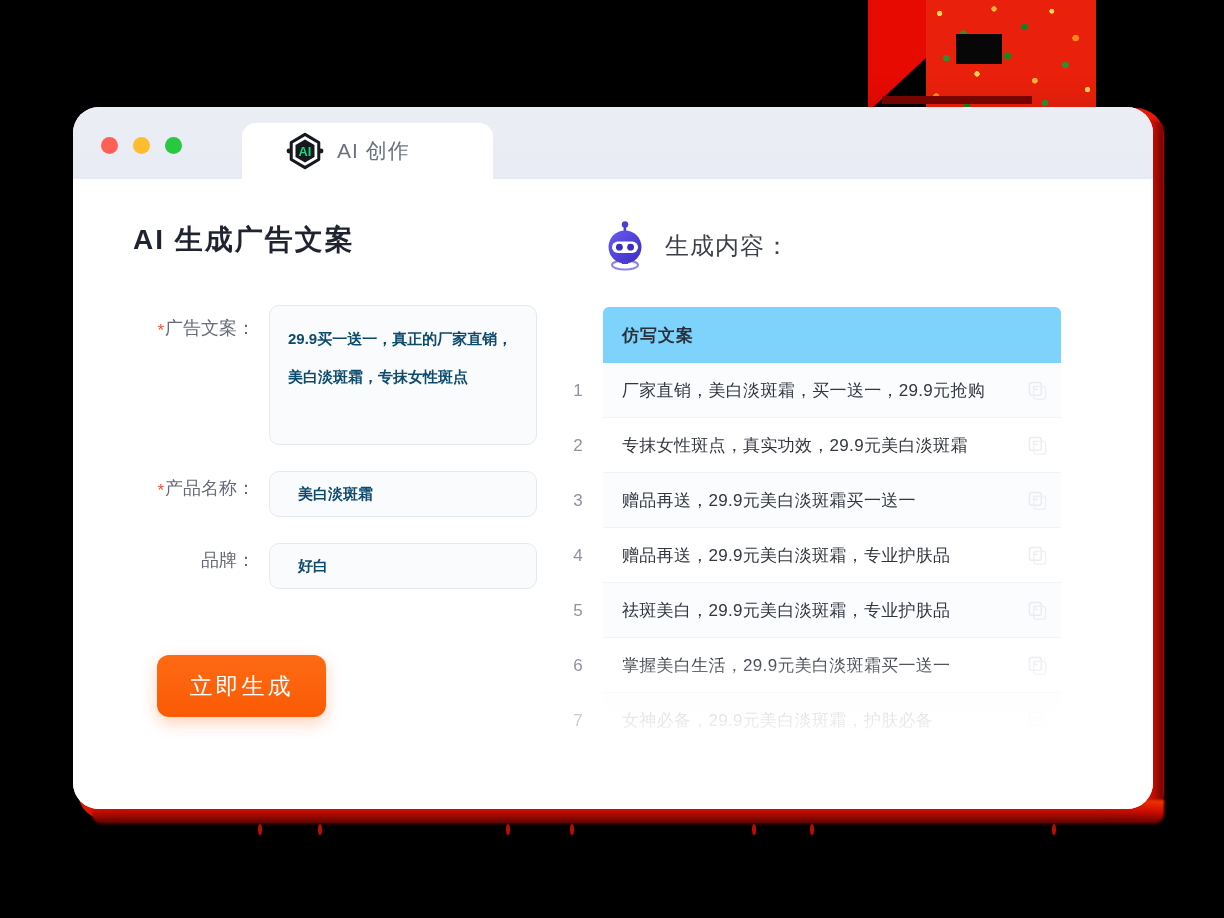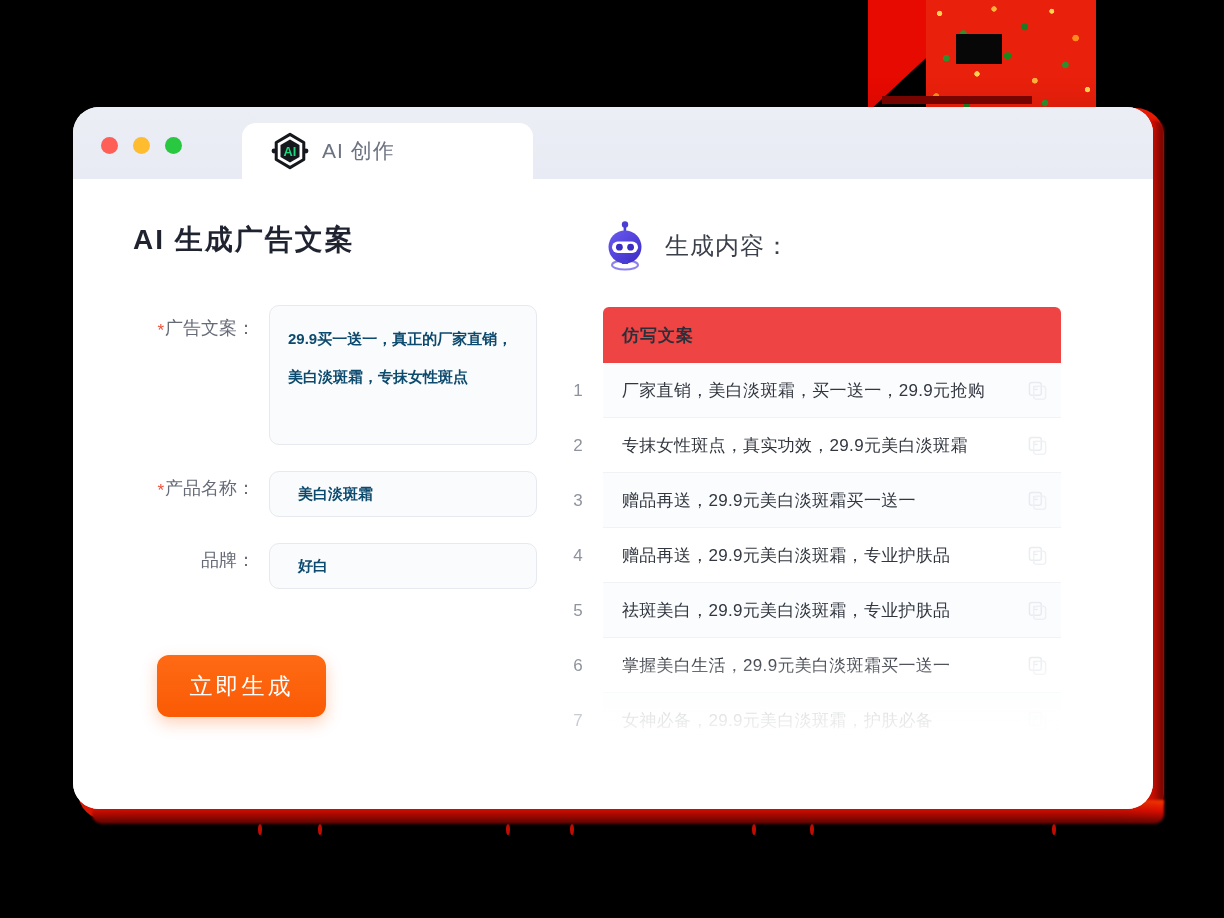--- a/index.html
+++ b/index.html
@@ -88,25 +88,25 @@
     background: linear-gradient(180deg,#eceef6 0%, #e9ebf4 100%);
   }
   .traffic { position:absolute; left:28px; top:30px; display:flex; gap:15px; }
   .dot { width:17px; height:17px; border-radius:50%; }
   .dot.red { background:#ff5f57; }
   .dot.yellow { background:#febc2e; }
   .dot.green { background:#28c840; }
 
   .tab {
     position:absolute; left:169px; top:16px;
-    width:291px; height:56px;
+    width:251px; height:56px;
     background:#ffffff;
     border-radius: 14px 14px 0 0;
     display:flex; align-items:center; gap:13px;
-    padding-left: 29px;
+    padding-left: 44px;
   }
   .tab-logo { width:38px; height:38px; position:relative; flex:0 0 auto; }
   .tab-label { font-size:21px; color:#6b7280; letter-spacing:1px; white-space:nowrap;text-align:center; }
 
   
   .wbody { display:flex; height: 630px; background:#fff; }
   .left-pane { width: 500px; padding: 42px 0 0 60px; position:relative; }
   .right-pane { flex:1; padding: 42px 28px 0 30px; position:relative; }
 
   .page-title {
@@ -159,21 +159,21 @@
     display:flex; flex-direction:column;
   }
   .row-num {
     height:55px; line-height:55px; font-size:17px; color:#8e939e; text-align:center;
   }
   .result-table {
     width: 458px; border-radius: 6px; overflow:hidden;
     background:#fff;
   }
   .rt-head {
-    height: 56px; background:#ef4444; display:flex; align-items:center;
+    height: 56px; background:#7dd3fc; display:flex; align-items:center;
     padding-left: 19px; font-size:17px; font-weight:700; color:#2b2f3a;
     letter-spacing:1px;
   }
   .rt-row {
     height:55px; display:flex; align-items:center; justify-content:space-between;
     padding: 0 14px 0 19px; border-bottom:1px solid #f0f2f6;
     font-size:17px; color:#32363f; letter-spacing:0.3px; white-space:nowrap;
   }
   .rt-row:nth-child(even) { background:#fbfcfe; }
   .copy-ic { width:19px; height:19px; flex:0 0 auto; opacity:0.55; }

